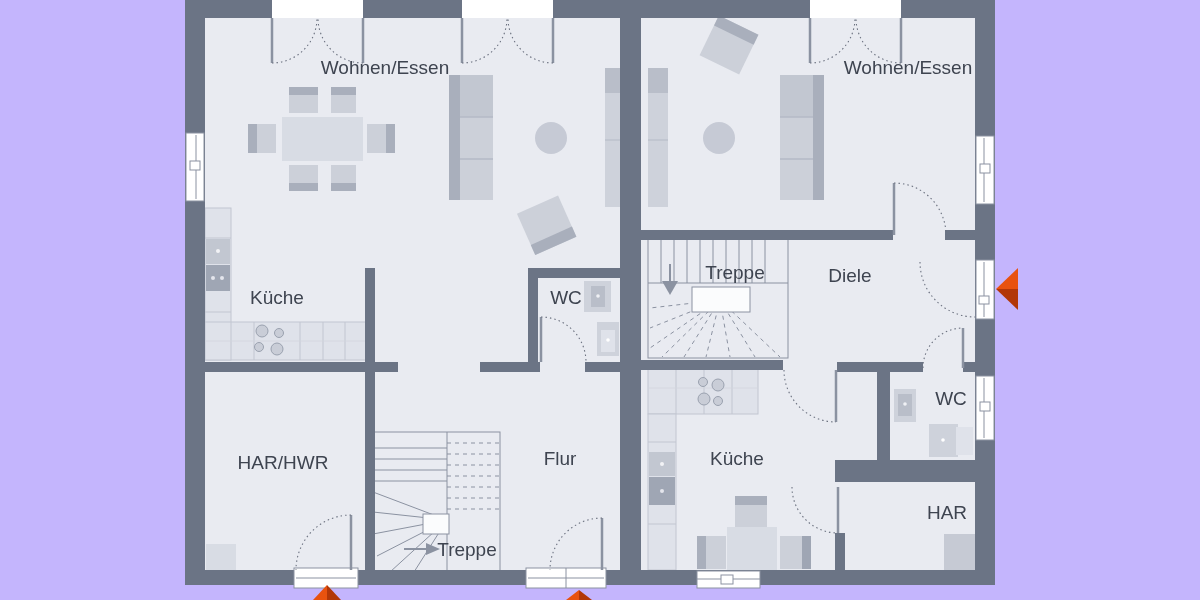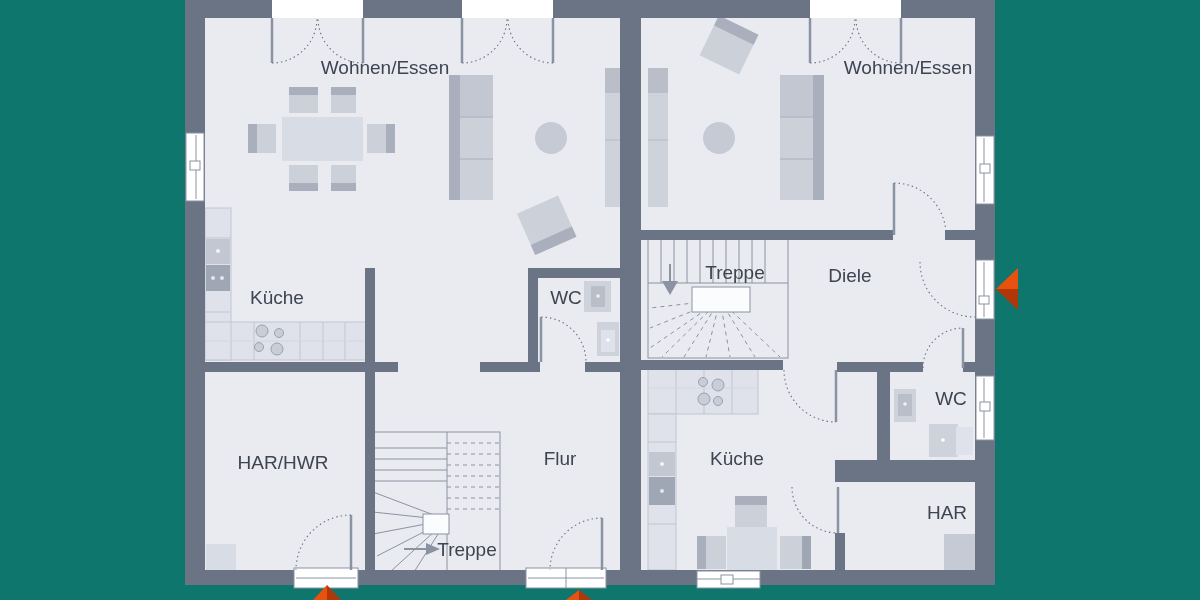--- a/index.html
+++ b/index.html
@@ -1,16 +1,16 @@
 <!DOCTYPE html>
 <html><head>
 <meta charset="utf-8">
 <style>
   html,body{margin:0;padding:0;background:#ffffff;}
-  .stage{position:relative;width:1200px;height:600px;background:#0f766e;overflow:hidden;
+  .stage{position:relative;width:1200px;height:600px;background:#c4b5fd;overflow:hidden;
          font-family:"Liberation Sans",sans-serif;}
   svg{display:block;}
   text.room-label{fill:#3e4450;font-family:"Liberation Sans",sans-serif;font-size:19px;}
 </style>
 </head>
 <body>
 
 <div class="stage">
 <svg width="1200" height="600" viewBox="0 0 1200 600" xmlns="http://www.w3.org/2000/svg">
 

